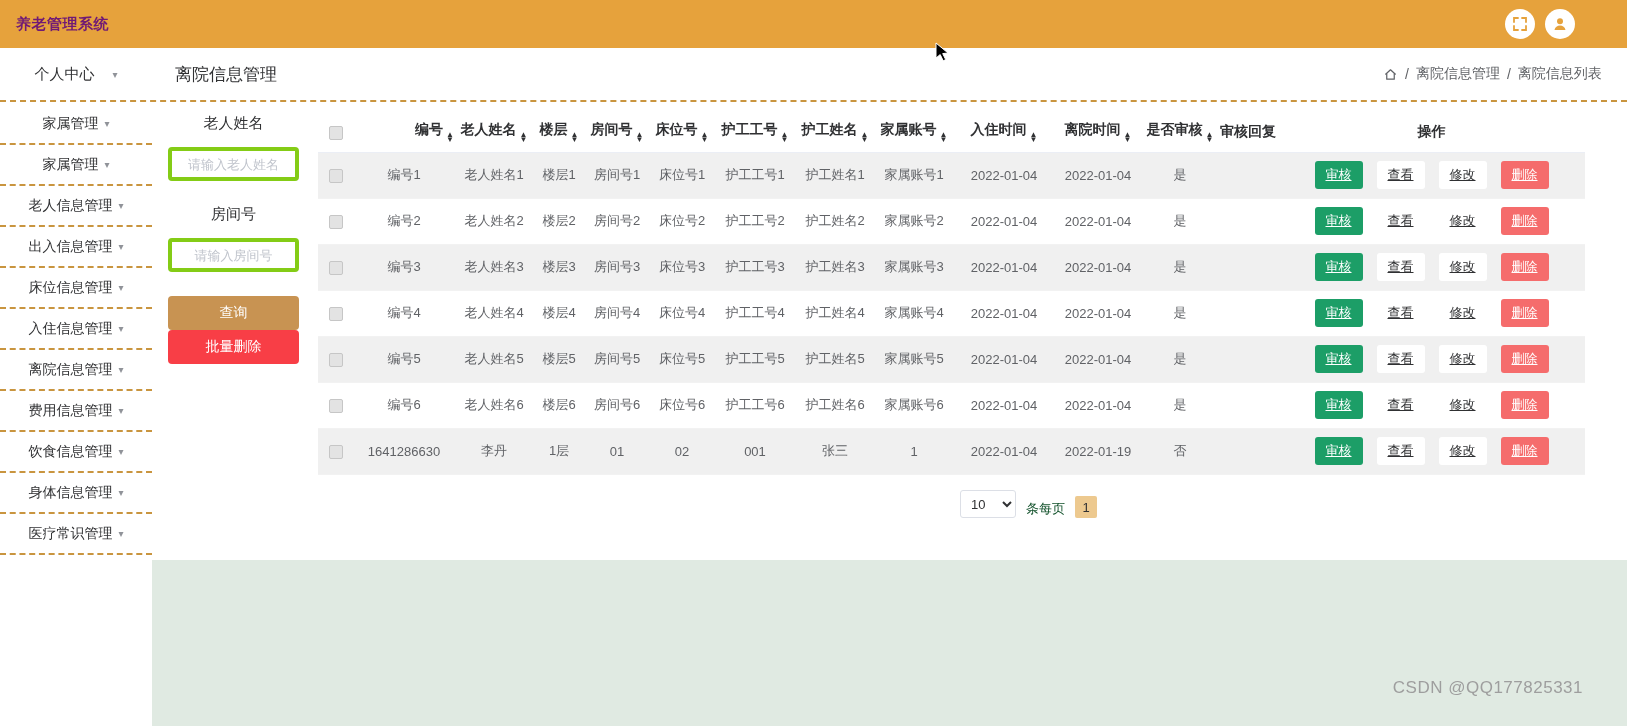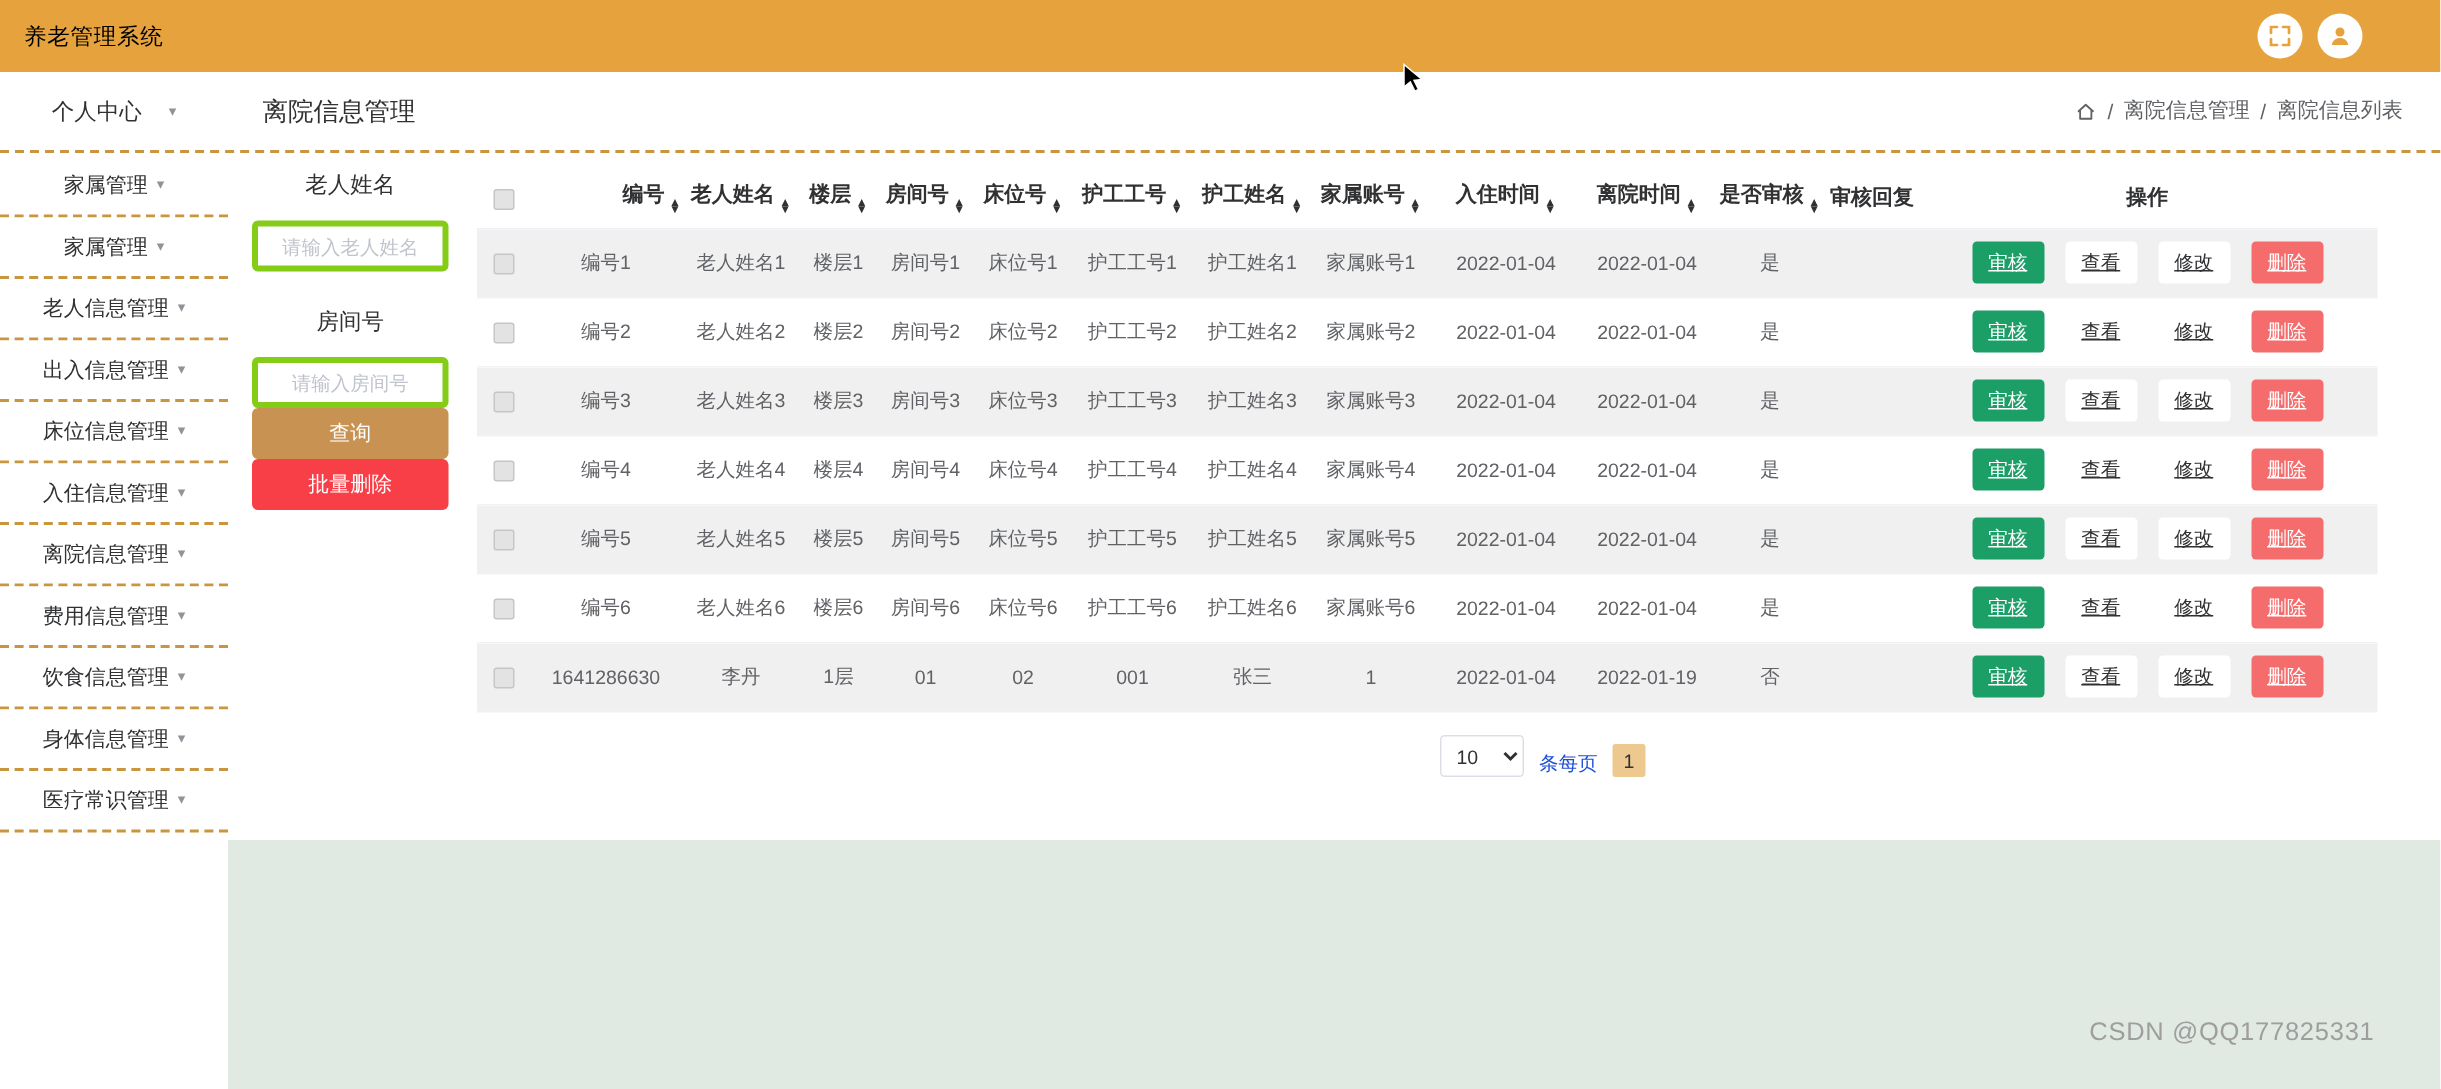--- a/index.html
+++ b/index.html
@@ -2,21 +2,21 @@
 <html><head>
 <meta charset="utf-8">
 <style>
   *{margin:0;padding:0;box-sizing:border-box}
   html,body{width:1627px;height:726px;overflow:hidden;background:#fff;
     font-family:"Liberation Sans","DejaVu Sans",sans-serif;position:relative}
 
   
   .topbar{position:absolute;left:0;top:0;width:100%;height:48px;background:#E6A23C;
     display:flex;align-items:center;padding:0 16px;z-index:6}
-  .brand{color:#000000;font-size:15px;font-weight:400;letter-spacing:.5px}
+  .brand{color:#701a75;font-size:15px;font-weight:700;letter-spacing:.5px}
   .topbar-icons{margin-left:auto;display:flex;gap:10px;padding-right:36px}
   .circle-icon{width:30px;height:30px;border-radius:50%;background:#fff;
     display:flex;align-items:center;justify-content:center;cursor:pointer}
   .circle-icon svg{width:16px;height:16px}
 
   
   .header-row{position:absolute;top:48px;left:0;width:100%;height:54px;background:#fff;
     border-bottom:2px dashed #C9953F}
   .side-top{position:absolute;left:0;top:0;width:152px;height:100%;display:flex;
     align-items:center;justify-content:center;gap:18px;font-size:15px;color:#303133;cursor:pointer}
@@ -34,21 +34,21 @@
     font-size:14px;color:#303133;border-bottom:2px dashed #C9953F;cursor:pointer;background:#fff}
 
   
   .search-panel{position:absolute;left:168px;top:104px;width:131px;display:flex;
     flex-direction:column;align-items:center}
   .search-label{font-size:15px;color:#303133;margin-top:10px;margin-bottom:14px;font-weight:500}
   .search-label.second{margin-top:24px}
   .search-input{width:131px;height:34px;border:4px solid #84cc16;border-radius:4px;
     text-align:center;font-size:13px;color:#606266;outline:none;background:#fff}
   .search-input::placeholder{color:#C0C4CC}
-  .btn-query{width:131px;height:34px;margin-top:0;background:#C89352;color:#fff;border:none;
+  .btn-query{width:131px;height:34px;margin-top:24px;background:#C89352;color:#fff;border:none;
     border-radius:4px;font-size:14px;cursor:pointer;font-family:inherit}
   .btn-batch-delete{width:131px;height:34px;margin-top:0;background:#F83E46;color:#fff;border:none;
     border-radius:4px;font-size:14px;cursor:pointer;font-family:inherit}
 
   
   .table-wrap{position:absolute;left:318px;top:112px;width:1267px}
   table{width:100%;border-collapse:collapse;table-layout:fixed}
   thead th{height:40px;font-size:14px;font-weight:bold;color:#303133;text-align:center;
     background:#fff;border-bottom:1px solid #EBEEF5}
   tbody td{height:46px;font-size:13px;color:#606266;text-align:center;overflow:hidden;
@@ -65,21 +65,21 @@
     text-decoration:underline;padding:0 11px;font-family:inherit}
   .btn-audit{background:#1C9E67;color:#fff}
   .btn-view{background:#fff;color:#303133}
   .btn-edit{background:#fff;color:#303133}
   .btn-delete{background:#F56C6C;color:#fff}
 
   
   .pagination{position:absolute;left:960px;top:490px;display:flex;align-items:flex-end;gap:10px}
   .page-size{width:56px;height:28px;border:1px solid #DCDFE6;border-radius:3px;font-size:13px;
     color:#303133;background:#fff;font-family:inherit;padding-left:6px}
-  .per-page{font-size:13px;color:#1d4ed8}
+  .per-page{font-size:13px;color:#14532d}
   .page-num{min-width:22px;height:22px;background:#EDC98F;border-radius:2px;font-size:13px;
     color:#303133;display:flex;align-items:center;justify-content:center;cursor:pointer;padding:0 4px}
 
   
   .footer{position:absolute;left:152px;top:560px;width:1475px;height:166px;background:#E0EAE2}
   .watermark{position:absolute;right:44px;bottom:28px;font-size:17px;color:#9E9E9E;letter-spacing:.5px}
 
   
   .cursor{position:absolute;left:934px;top:42px;z-index:20;pointer-events:none}
 </style>

